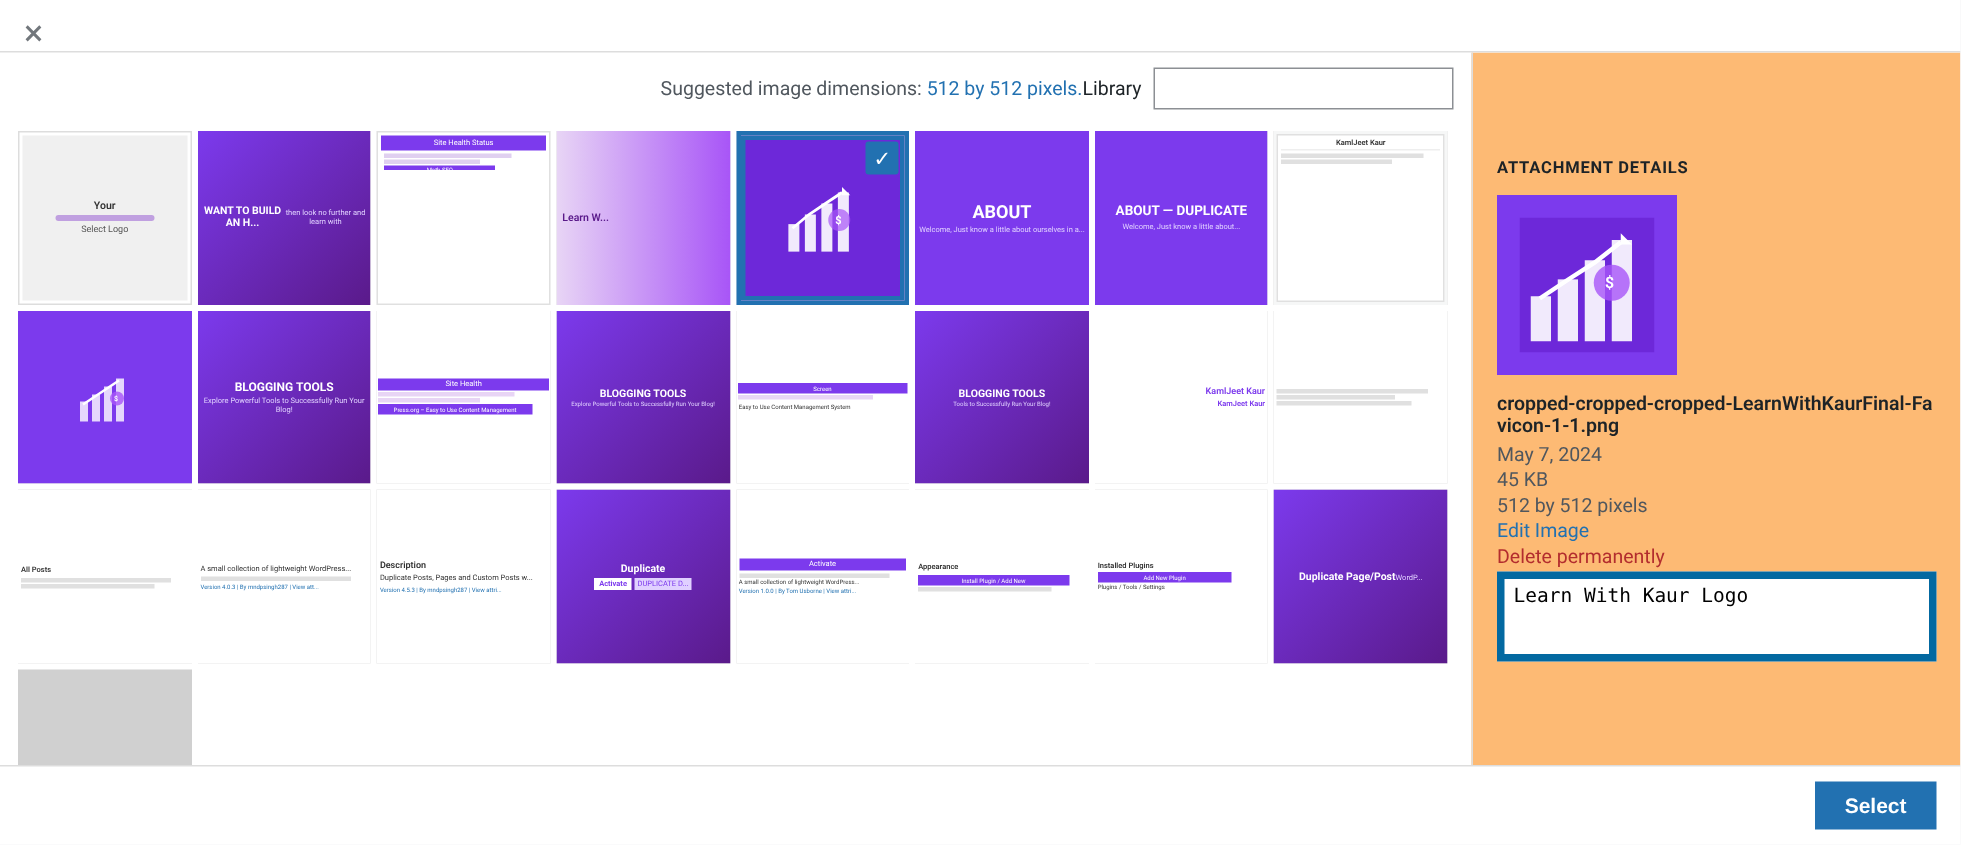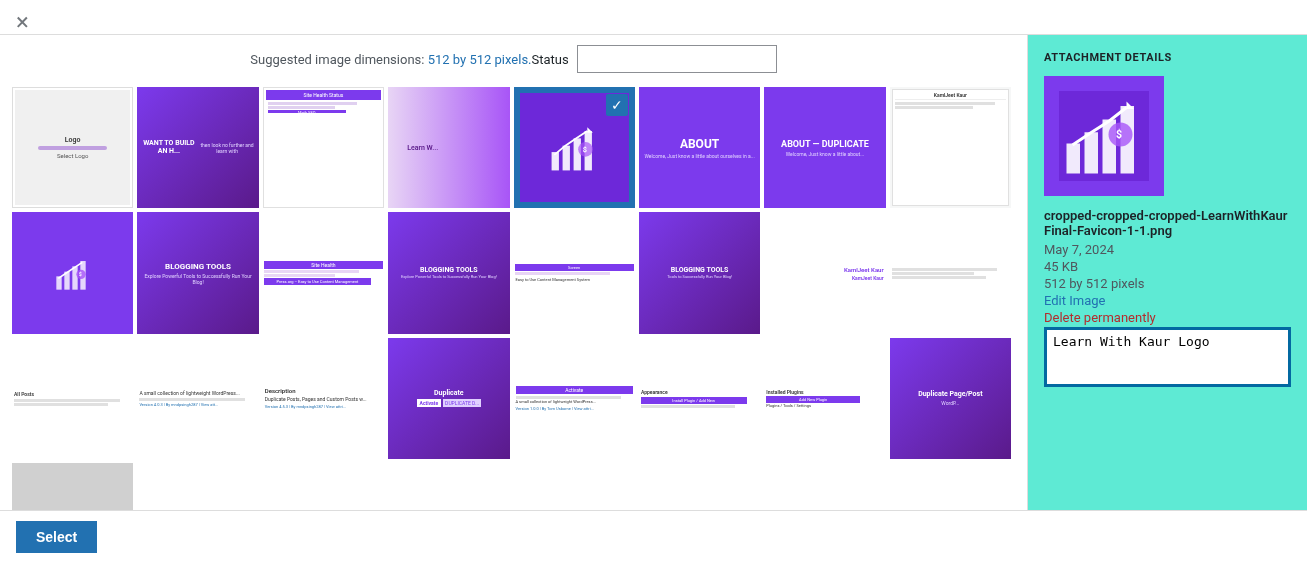--- a/index.html
+++ b/index.html
@@ -130,28 +130,29 @@
       display: flex;
       align-items: center;
       justify-content: center;
       color: #fff;
       font-size: 14px;
       border-radius: 2px;
     }
 
     
     .attachment-sidebar {
-      width: 280px;
+      width: 326px;
       border-left: 1px solid #ddd;
-      background: #5eead4;
+      background: #fdba74;
       display: flex;
       flex-direction: column;
       padding: 16px;
       overflow-y: auto;
       flex-shrink: 0;
+      justify-content: center;
     }
     .attachment-title {
       font-size: 11px;
       font-weight: 700;
       text-transform: uppercase;
       color: #1d2327;
       letter-spacing: 0.05em;
       margin-bottom: 12px;
     }
     .attachment-preview {
@@ -190,21 +191,21 @@
     }
     .alt-text-label {
       font-size: 12px;
       color: #1d2327;
       margin-top: 10px;
       margin-bottom: 4px;
     }
     .alt-text-input {
       width: 100%;
       height: 60px;
-      border: 3px solid #0369a1;
+      border: 5px solid #0369a1;
       padding: 4px 6px;
       font-size: 13px;
       resize: none;
       outline: none;
     }
     .learn-link {
       font-size: 12px;
       color: #2271b1;
       text-decoration: none;
       margin-top: 6px;
@@ -212,20 +213,21 @@
       line-height: 1.4;
     }
     .leave-empty {
       font-size: 12px;
       color: #50575e;
       display: inline;
     }
     .modal-footer {
       border-top: 1px solid #ddd;
       display: flex;
+      justify-content: flex-end;
       padding: 10px 16px;
       background: #fff;
     }
     .select-btn {
       background: #2271b1;
       color: #fff;
       border: none;
       padding: 8px 20px;
       font-size: 14px;
       cursor: pointer;
@@ -261,37 +263,37 @@
 
 <div class="modal">
 
   <div class="modal-header">
     <span class="close-icon">×</span>
   </div>
 
   <div class="modal-body">
 
     <div class="media-area">
-      <div style="display:flex; justify-content:center; align-items:center; margin-bottom:6px;">
+      <div style="display:flex; justify-content:flex-end; align-items:center; margin-bottom:6px;">
         <span class="suggested-text">
           Suggested image dimensions: <span>512 by 512 pixels.</span>
         </span>
         <div class="search-bar">
-          <label class="search-label">Status</label>
+          <label class="search-label">Library</label>
           <input class="search-input" type="text" placeholder="" style="">
         </div>
       </div>
 
       <div class="grid-container">
         <div class="grid">
 
           <div class="grid-item thumb-blog-white">
             <div class="thumb-inner" style="background:#fff; border:1px solid #ddd; padding:2px;">
               <div style="background:#f0f0f0; width:100%; height:100%; display:flex; align-items:center; justify-content:center; flex-direction:column; gap:2px;">
-                <div style="font-size:7px; color:#333; font-weight:600;">Logo</div>
+                <div style="font-size:7px; color:#333; font-weight:600;">Your</div>
                 <div style="width:60%; height:4px; background:#c0a0e0; border-radius:2px;"></div>
                 <div style="font-size:6px; color:#555;">Select Logo</div>
               </div>
             </div>
           </div>
           <div class="grid-item">
             <div class="thumb-inner thumb-blog-purple" style="flex-direction:row; gap:1px; padding:3px;">
               <div style="font-size:7px; font-weight:700; color:#fff; line-height:1.1; text-align:center;">WANT TO BUILD AN H...</div>
               <div style="font-size:5px; color:#e0d0ff; text-align:center; line-height:1.2;">then look no further and learn with</div>
             </div>
@@ -303,21 +305,21 @@
                 <div style="font-size:5px; color:#333; padding:2px;">
                   <div style="background:#e0d0f0; height:3px; margin-bottom:1px; width:80%;"></div>
                   <div style="background:#e0d0f0; height:3px; margin-bottom:1px; width:60%;"></div>
                   <div style="background:#7c3aed; height:3px; width:70%; color:#fff; font-size:4px; padding:0 1px;">Math SEO</div>
                 </div>
               </div>
             </div>
           </div>
           <div class="grid-item">
             <div class="thumb-inner" style="background:linear-gradient(to right, #e8d5f5, #a855f7); position:relative;">
-              <div style="position:absolute; left:4px; top:50%; transform:translateY(-50%); font-size:7px; color:#5a1a8a; font-weight:600; line-height:1.2;margin-left:15px;">Learn W...</div>
+              <div style="position:absolute; left:4px; top:50%; transform:translateY(-50%); font-size:7px; color:#5a1a8a; font-weight:600; line-height:1.2;">Learn W...</div>
             </div>
           </div>
 
           <div class="grid-item selected" style="border:3px solid #2271b1;">
             <div class="thumb-inner" style="background:#6d28d9; flex-direction:column;">
               <svg viewBox="0 0 60 60" width="55" height="55" fill="none" xmlns="http://www.w3.org/2000/svg">
                 <rect x="5" y="35" width="8" height="20" fill="white" opacity="0.9"></rect>
                 <rect x="17" y="28" width="8" height="27" fill="white" opacity="0.9"></rect>
                 <rect x="29" y="20" width="8" height="35" fill="white" opacity="0.9"></rect>
                 <rect x="41" y="12" width="8" height="43" fill="white" opacity="0.9"></rect>
@@ -457,21 +459,21 @@
             </div>
           </div>
           <div class="grid-item">
             <div class="thumb-inner" style="background:#fff; padding:2px; flex-direction:column; align-items:flex-start;">
               <div style="font-size:5px; color:#333; font-weight:600; margin-bottom:1px;">Installed Plugins</div>
               <div style="background:#7c3aed; color:#fff; font-size:4px; padding:1px 2px; margin-bottom:1px; width:80%; text-align:center;">Add New Plugin</div>
               <div style="font-size:4px; color:#333; line-height:1.2;">Plugins / Tools / Settings</div>
             </div>
           </div>
           <div class="grid-item">
-            <div class="thumb-inner thumb-blog-purple" style="flex-direction:column; padding:3px;">
+            <div class="thumb-inner thumb-blog-purple" style="padding:3px;">
               <div style="font-size:7px; font-weight:700; color:#fff; text-align:center;">Duplicate Page/Post</div>
               <div style="font-size:5px; color:#e0d0ff; text-align:center; margin-top:2px; line-height:1.2;">WordP...</div>
             </div>
           </div>
           <div class="grid-item">
             <div class="thumb-inner" style="background:#d0d0d0;">
               
             </div>
           </div>
         </div>

